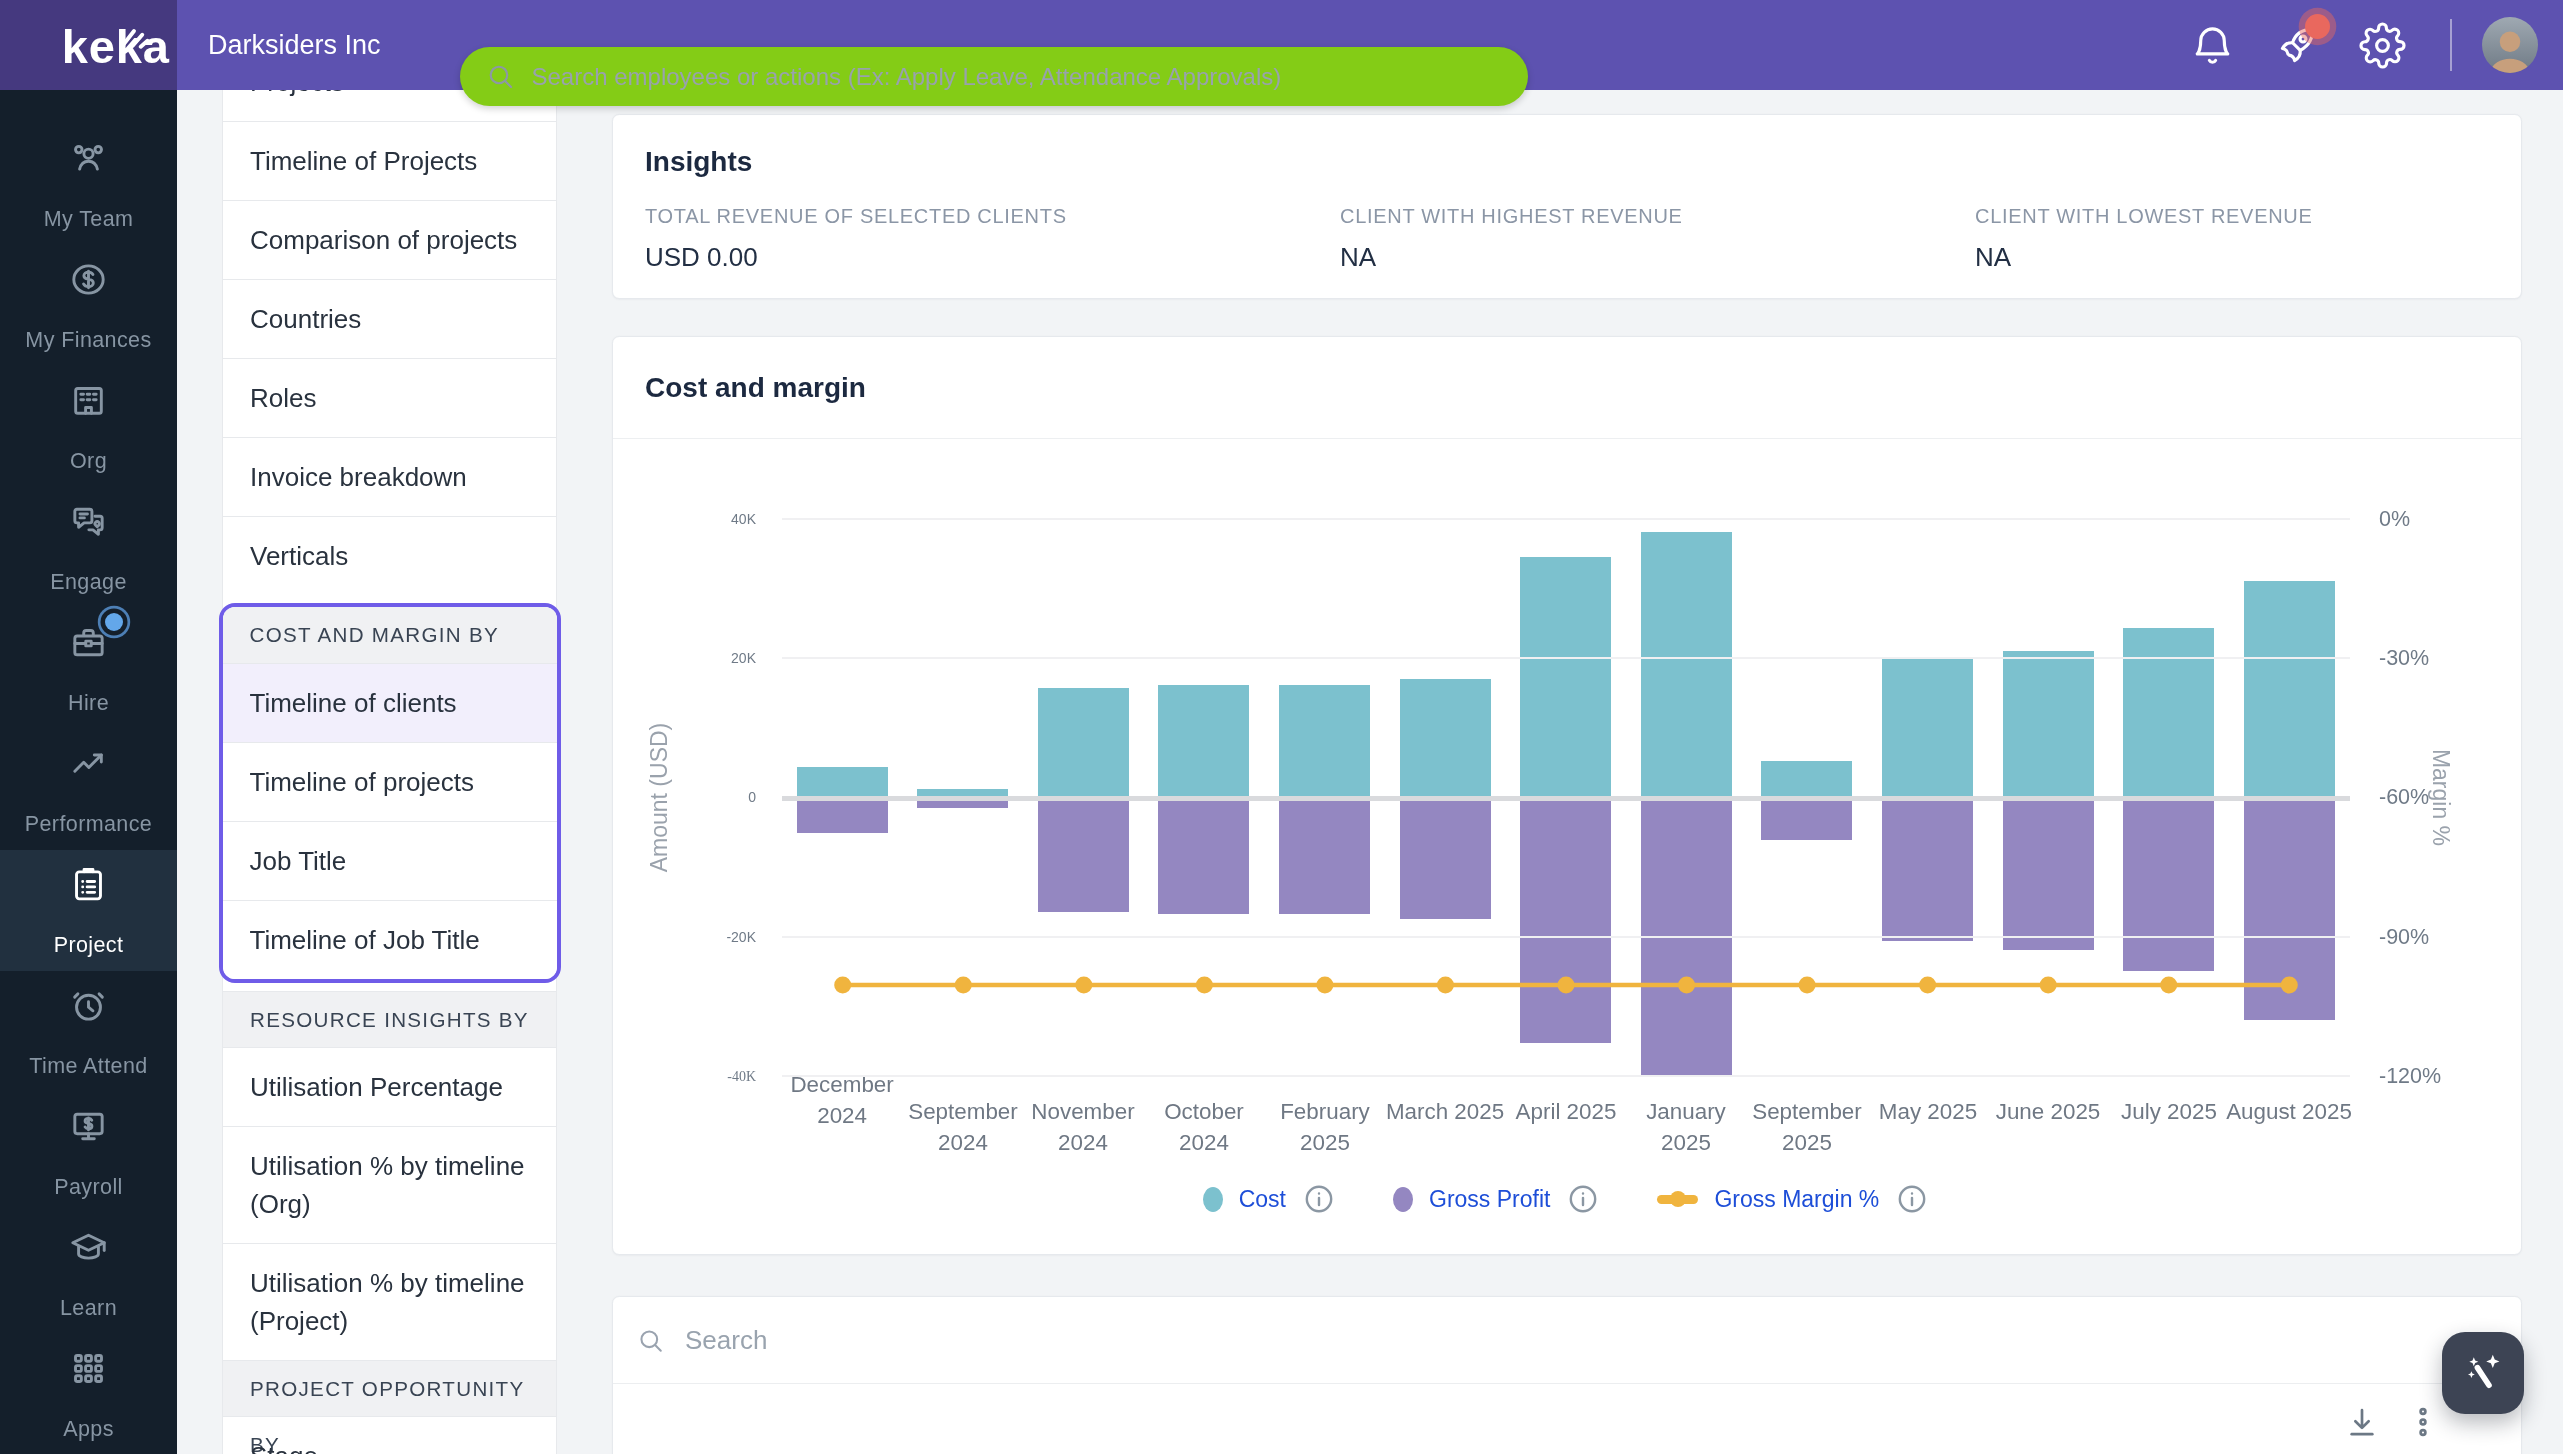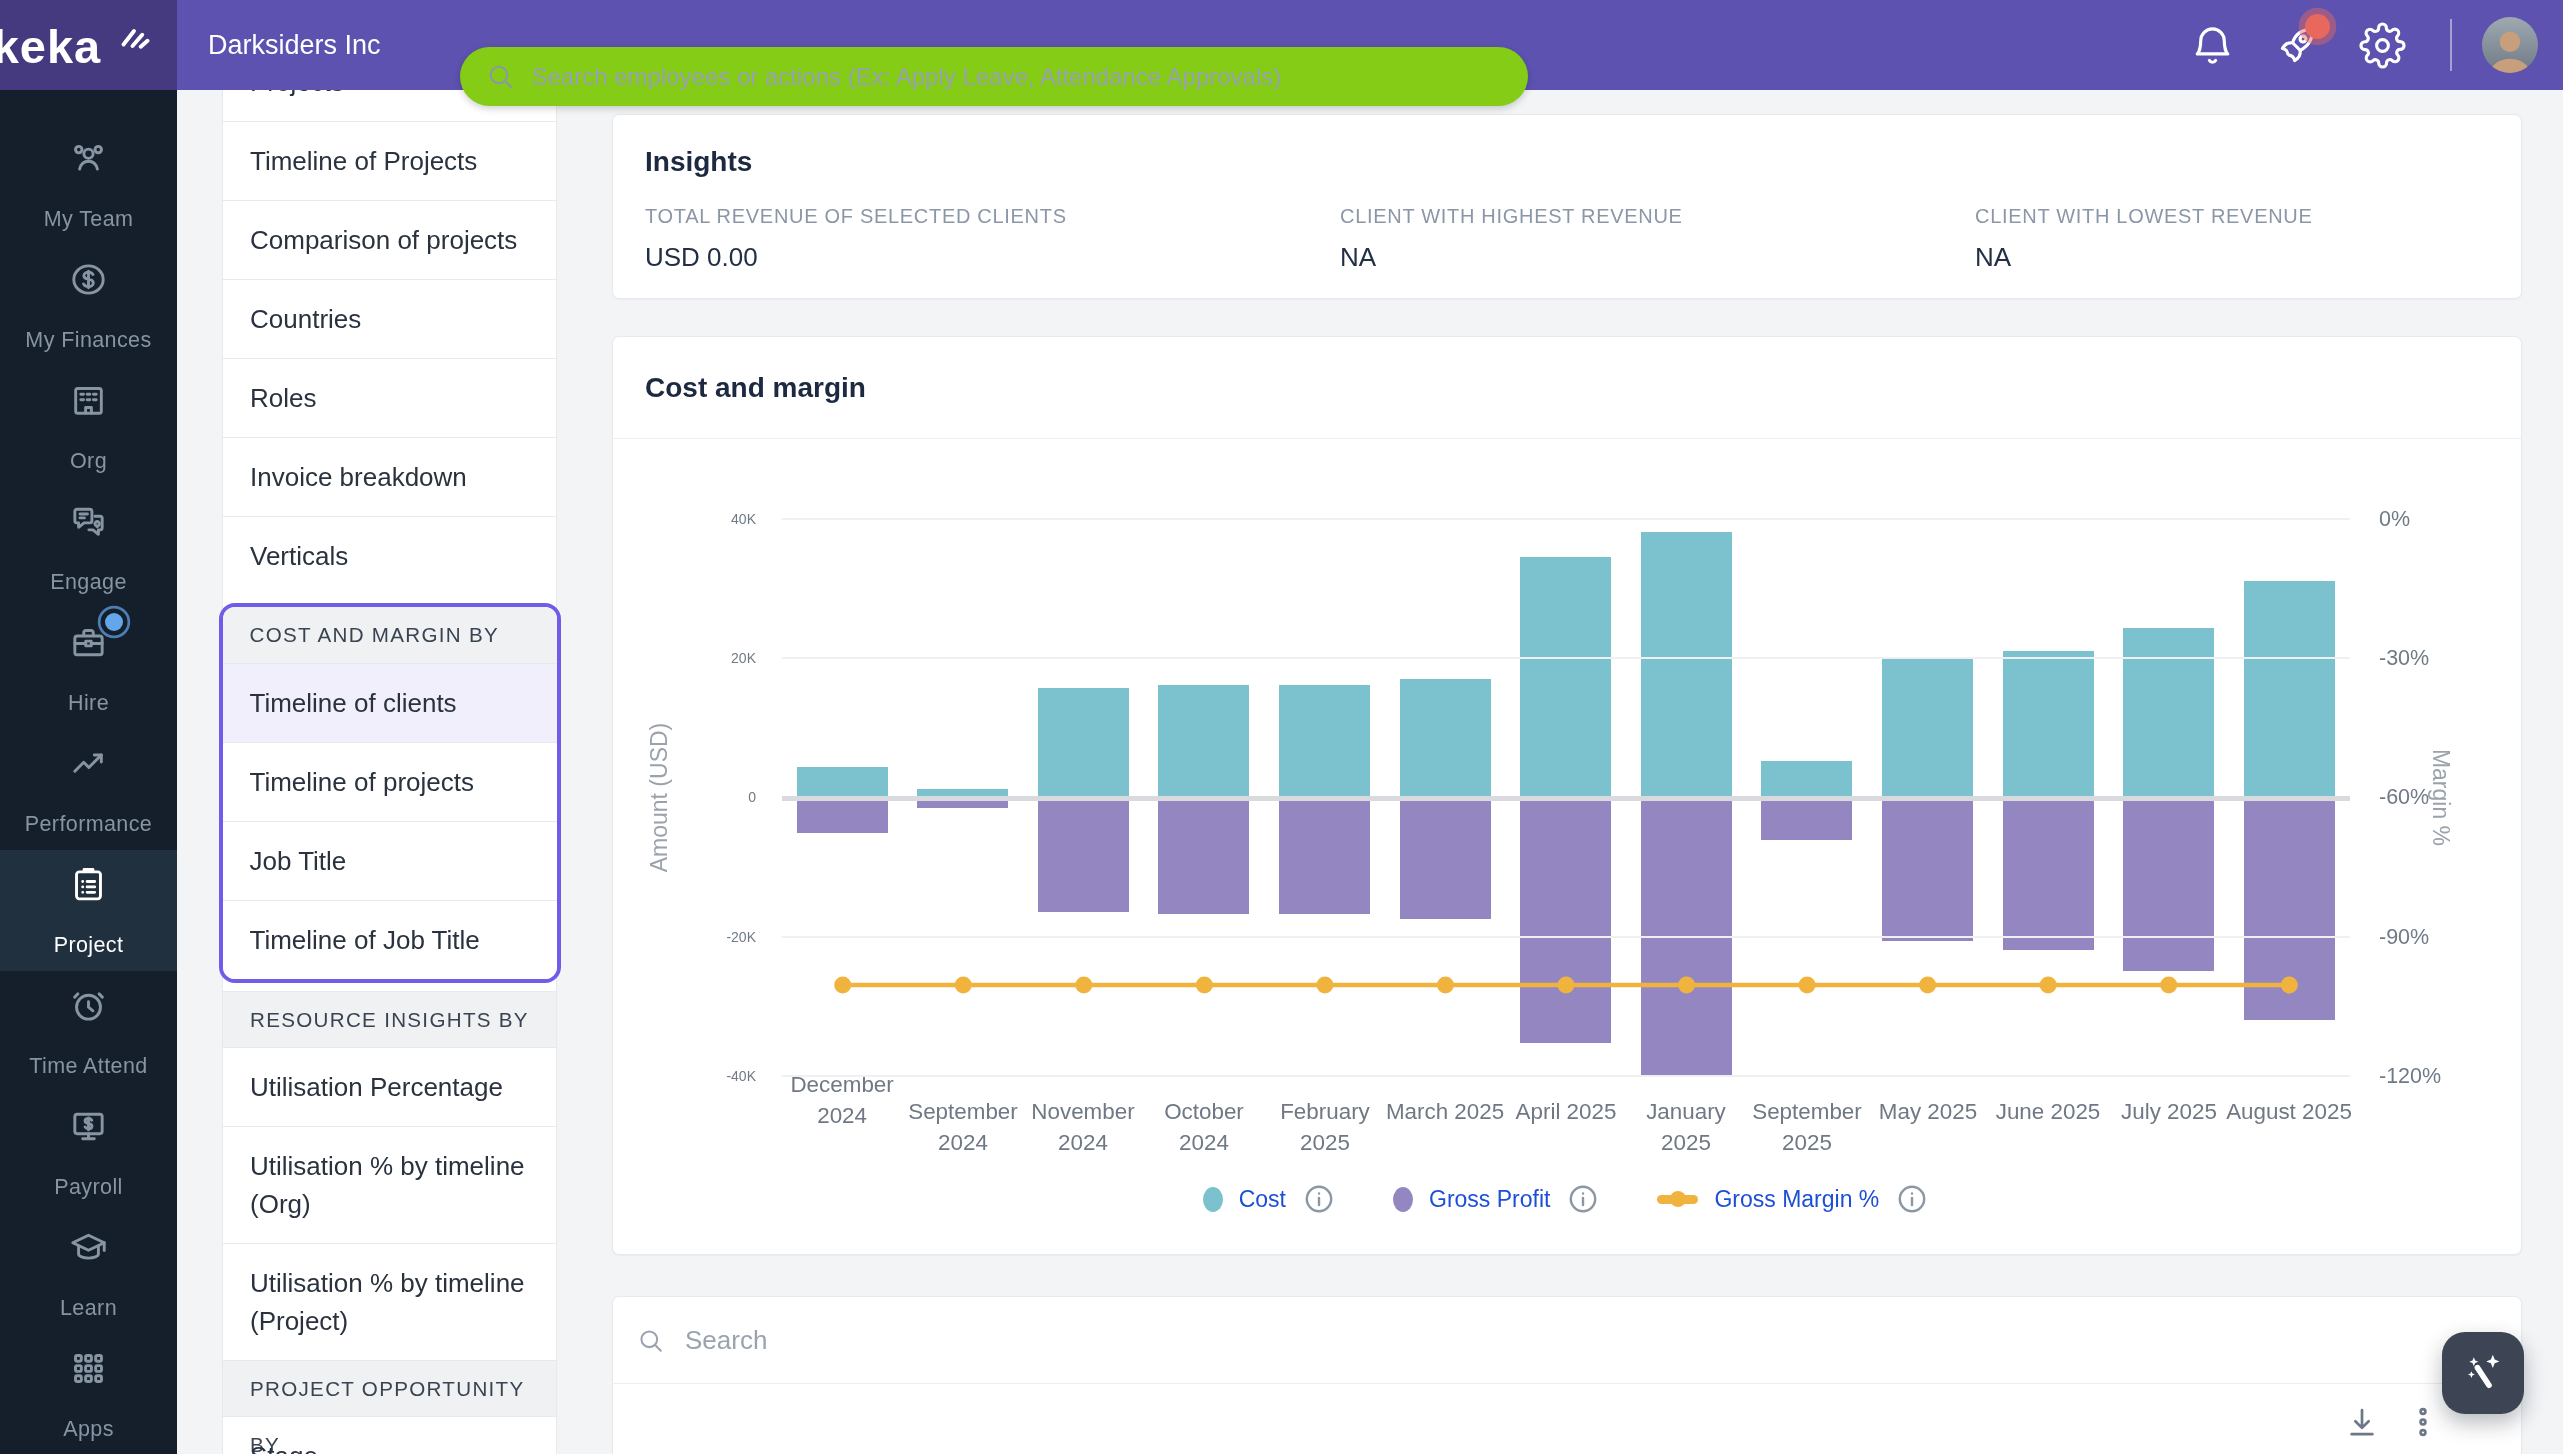--- a/index.html
+++ b/index.html
@@ -8,21 +8,21 @@
     font-family:"Liberation Sans", sans-serif;
     background:#f2f4f6;
     overflow:hidden;
     position:relative;
     color:#29323e;
   }
   svg { width:100%; height:100%; fill:none; stroke:currentColor; stroke-width:1.7; stroke-linecap:round; stroke-linejoin:round; }
 
   
   .topbar { position:absolute; left:0; top:0; width:2563px; height:90px; background:#5d52b0; z-index:30; }
-  .logo-block { position:absolute; left:0; top:0; width:177px; height:90px; background:#45397f; display:flex; align-items:center; justify-content:flex-start; cursor:pointer; }
+  .logo-block { position:absolute; left:0; top:0; width:177px; height:90px; background:#45397f; display:flex; align-items:center; justify-content:flex-end; cursor:pointer; }
   .logo-text { color:#fff; font-size:47px; font-weight:bold; letter-spacing:0.9px; position:relative; left:-7.2px; top:1.8px; }
   .logo-spark { position:absolute; width:36px; height:36px; right:25px; top:12.5px; color:#fff; stroke-width:2.6; }
   .company { position:absolute; left:208px; top:0; height:90px; line-height:90px; color:#fff; font-size:27px; }
   .search-pill { position:absolute; left:460px; top:15.2px; width:1068px; height:59px; background:#84cc16; border-radius:30px; box-shadow:0 2.7px 7.2px rgba(0,0,0,.18); display:flex; align-items:center; padding:0 25px;margin-top:32px; }
   .sp-ic { width:30.5px; height:30.5px; color:#8d98a5; flex:0 0 auto; }
   .sp-input { border:none; outline:none; background:transparent; flex:1; margin-left:16px; font-size:24px; color:#3a4656; font-family:inherit; }
   .sp-input::placeholder { color:#98a2ad; }
   .top-actions { position:absolute; right:0; top:0; height:90px; display:flex; align-items:center; }
   .tb-btn { width:47px; height:47px; color:#fff; background:transparent; border:none; cursor:pointer; position:relative; margin-right:38px; }
   .tb-btn svg { stroke-width:1.6; }
@@ -349,21 +349,21 @@
             <div class="bar" style="left: 1462px; top: 279px; width: 91px; height: 222px; background: rgb(148, 135, 193);"></div>
             <div class="gridline" style="top: -0.9px;"></div>
             <div class="tick-l" style="top: -14.3px;">40K</div>
             <div class="gridline" style="top: 138px;"></div>
             <div class="tick-l" style="top: 125px;">20K</div>
             <div class="gridline zero" style="top: 277px;"></div>
             <div class="tick-l" style="top: 264px;">0</div>
             <div class="gridline" style="top: 417px;"></div>
             <div class="tick-l" style="top: 404px;">-20K</div>
             <div class="gridline" style="top: 556px;"></div>
-            <div class="tick-l" style="top: 543px;">-40K</div>
+            <div class="tick-l" style="top: 543px; font-family: Liberation Serif, serif;">-40K</div>
             <div class="tick-r" style="top: -14.3px;">0%</div>
             <div class="tick-r" style="top: 125px;">-30%</div>
             <div class="tick-r" style="top: 264px;">-60%</div>
             <div class="tick-r" style="top: 404px;">-90%</div>
             <div class="tick-r" style="top: 543px;">-120%</div>
             <div class="line-svg"><svg width="1568" height="557" style="stroke:none" viewBox="0 0 1750 622">
                 <polyline points="67.3076923076923,520.4066666666666 201.9230769230769,520.4066666666666 336.53846153846155,520.4066666666666 471.15384615384613,520.4066666666666 605.7692307692307,520.4066666666666 740.3846153846154,520.4066666666666 875,520.4066666666666 1009.6153846153846,520.4066666666666 1144.2307692307693,520.4066666666666 1278.8461538461538,520.4066666666666 1413.4615384615383,520.4066666666666 1548.076923076923,520.4066666666666 1682.6923076923076,520.4066666666666" fill="none" stroke="#f0b43e" stroke-width="5"></polyline>
                 <circle cx="67.3076923076923" cy="520.4066666666666" r="9.5" fill="#f0b43e" stroke="none"></circle>
                 <circle cx="201.9230769230769" cy="520.4066666666666" r="9.5" fill="#f0b43e" stroke="none"></circle>
                 <circle cx="336.53846153846155" cy="520.4066666666666" r="9.5" fill="#f0b43e" stroke="none"></circle>

